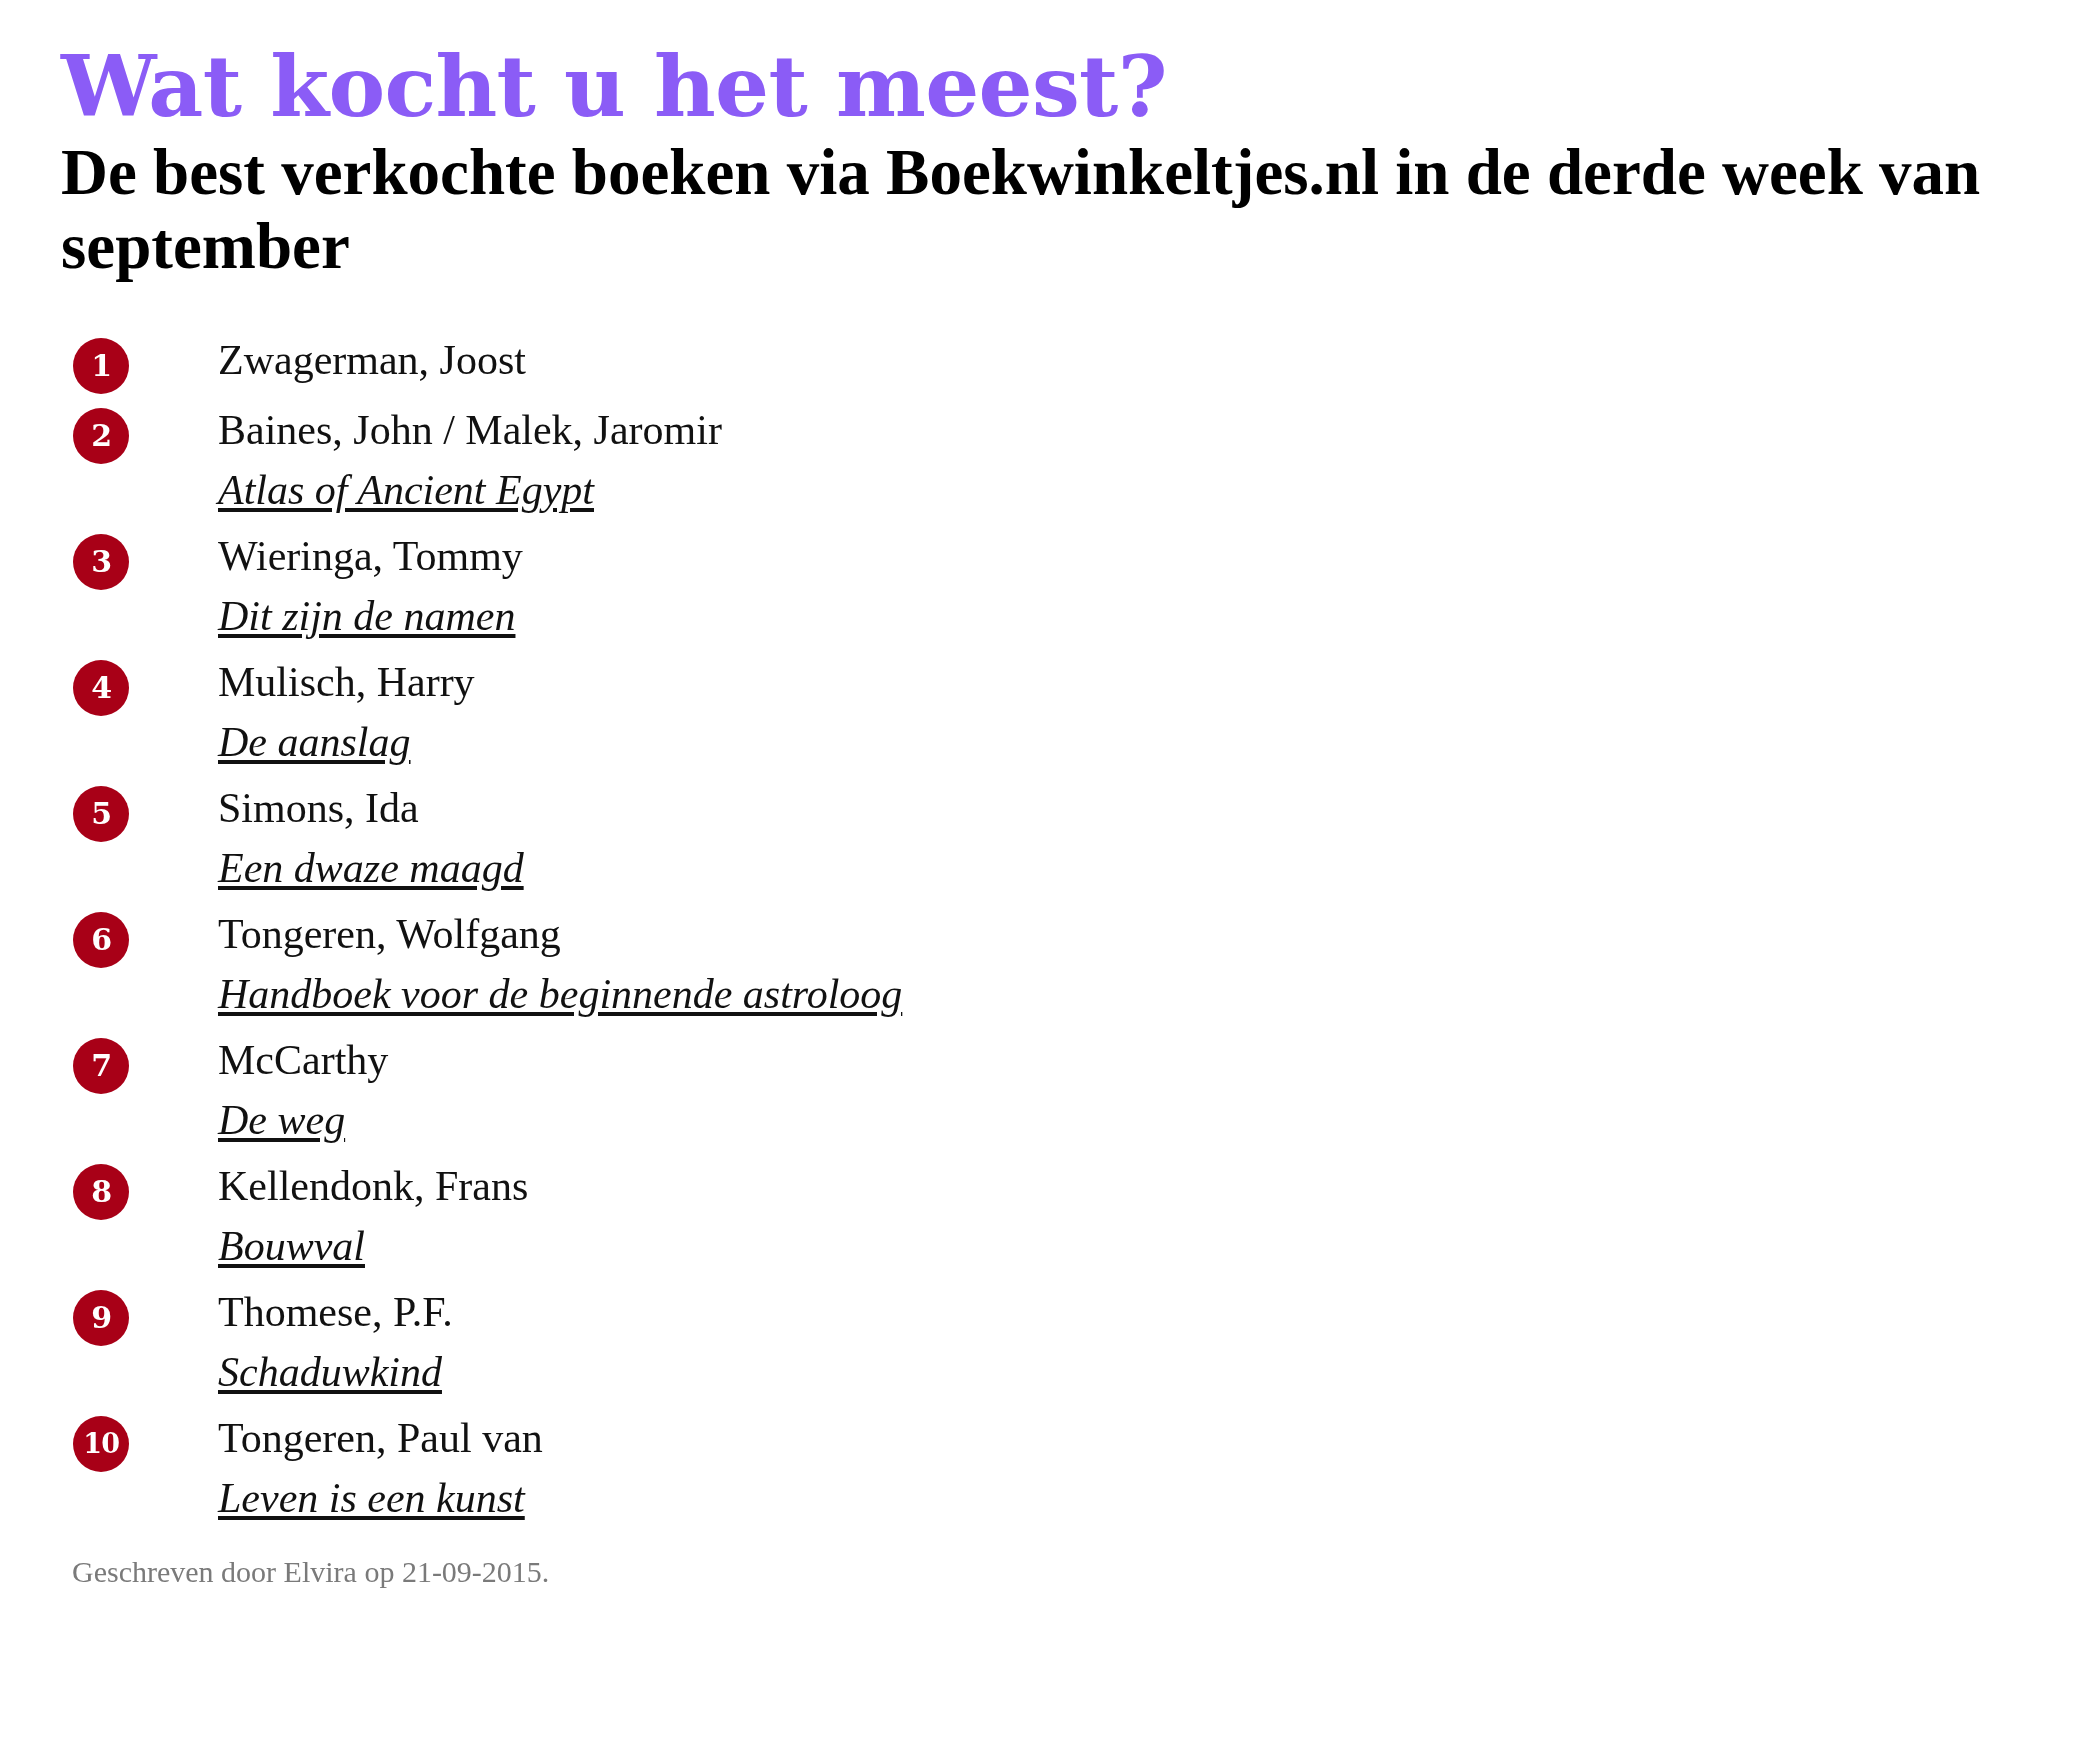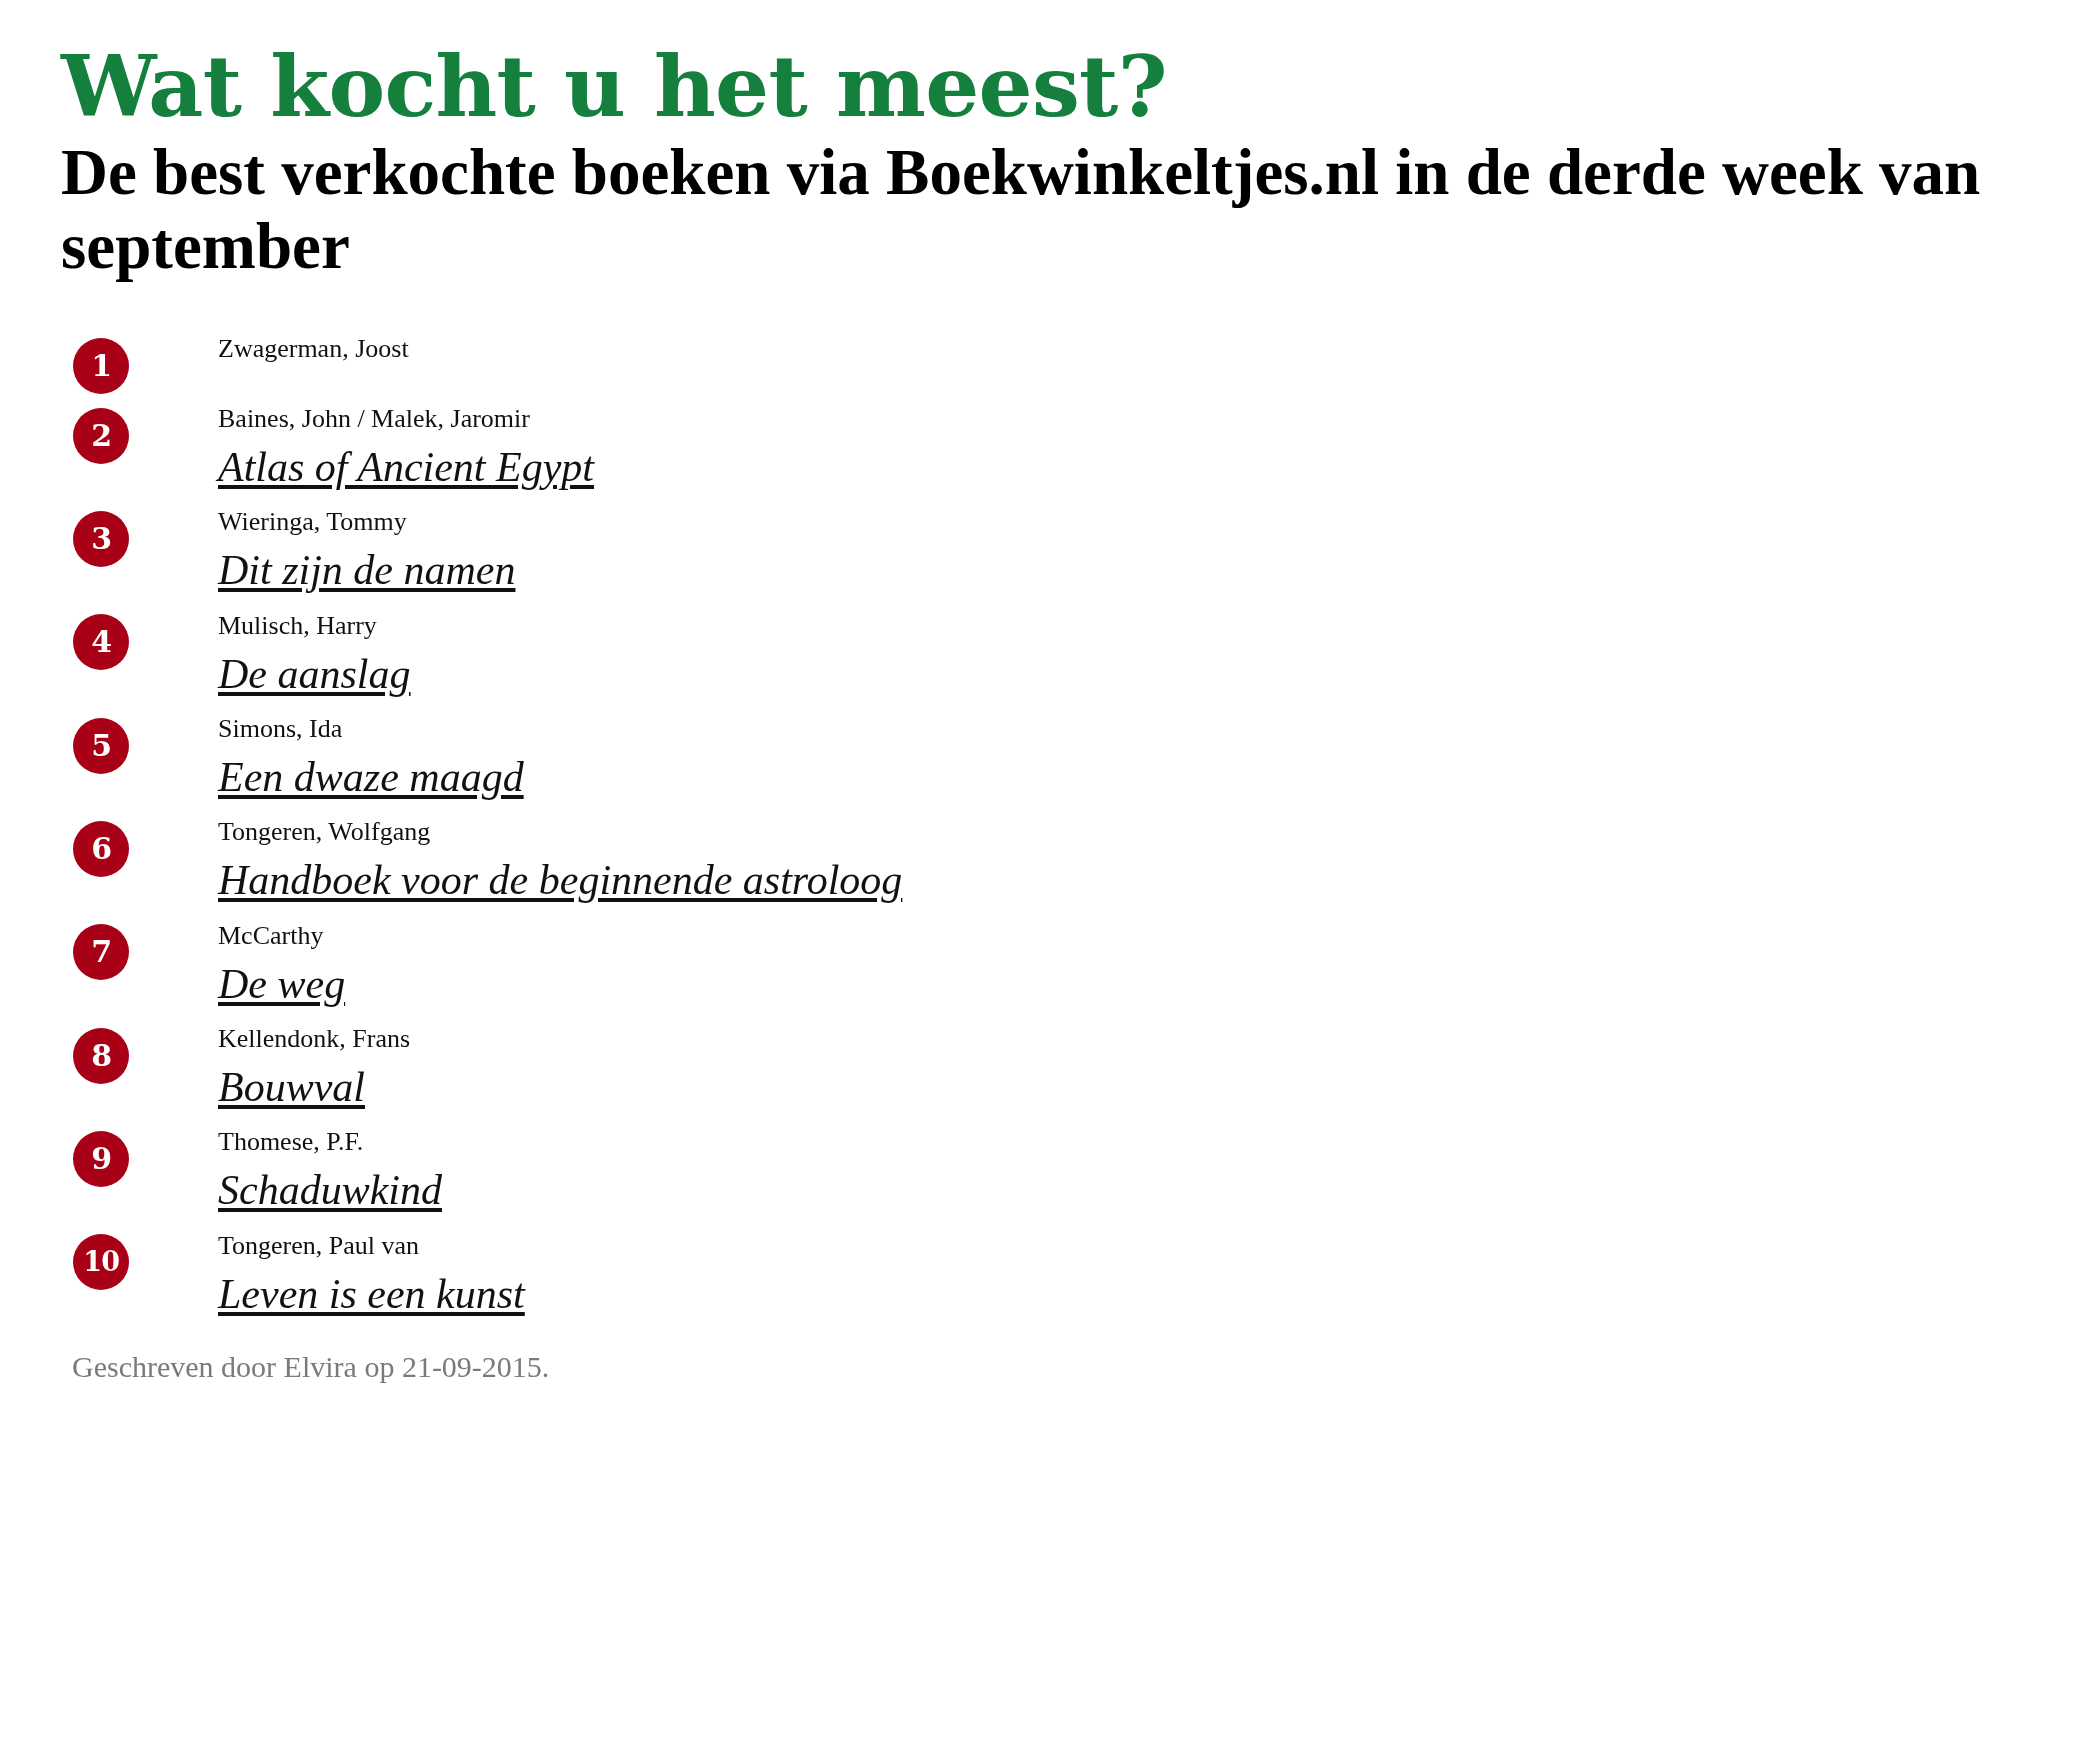--- a/index.html
+++ b/index.html
@@ -21,21 +21,21 @@
     box-sizing: border-box;
     padding: 41px 61px 0 61px;
   }
   .title {
     font-family: "DejaVu Serif", serif;
     font-weight: bold;
     font-size: 85px;
     line-height: 1.06;
     letter-spacing: -0.7px;
     margin: 0 0 4.1px 0;
-    color: #15803d;
+    color: #8b5cf6;
   }
   .subtitle {
     font-family: "Liberation Serif", serif;
     font-weight: bold;
     font-size: 65px;
     line-height: 1.14;
     margin: 0;
     color: #000000;
     max-width: 1978px;
   }
@@ -70,21 +70,21 @@
     letter-spacing: -0.7px;
   }
   .rank.wide {
     font-size: 27px;
   }
   .entry-text {
     flex: 1 1 auto;
   }
   .author {
     font-family: "Liberation Serif", serif;
-    font-size: 26px;
+    font-size: 42px;
     line-height: 1.42;
     color: #111111;
     white-space: nowrap;
   }
   .book {
     font-family: "Liberation Serif", serif;
     font-style: italic;
     font-size: 42px;
     line-height: 1.42;
     color: #111111;

